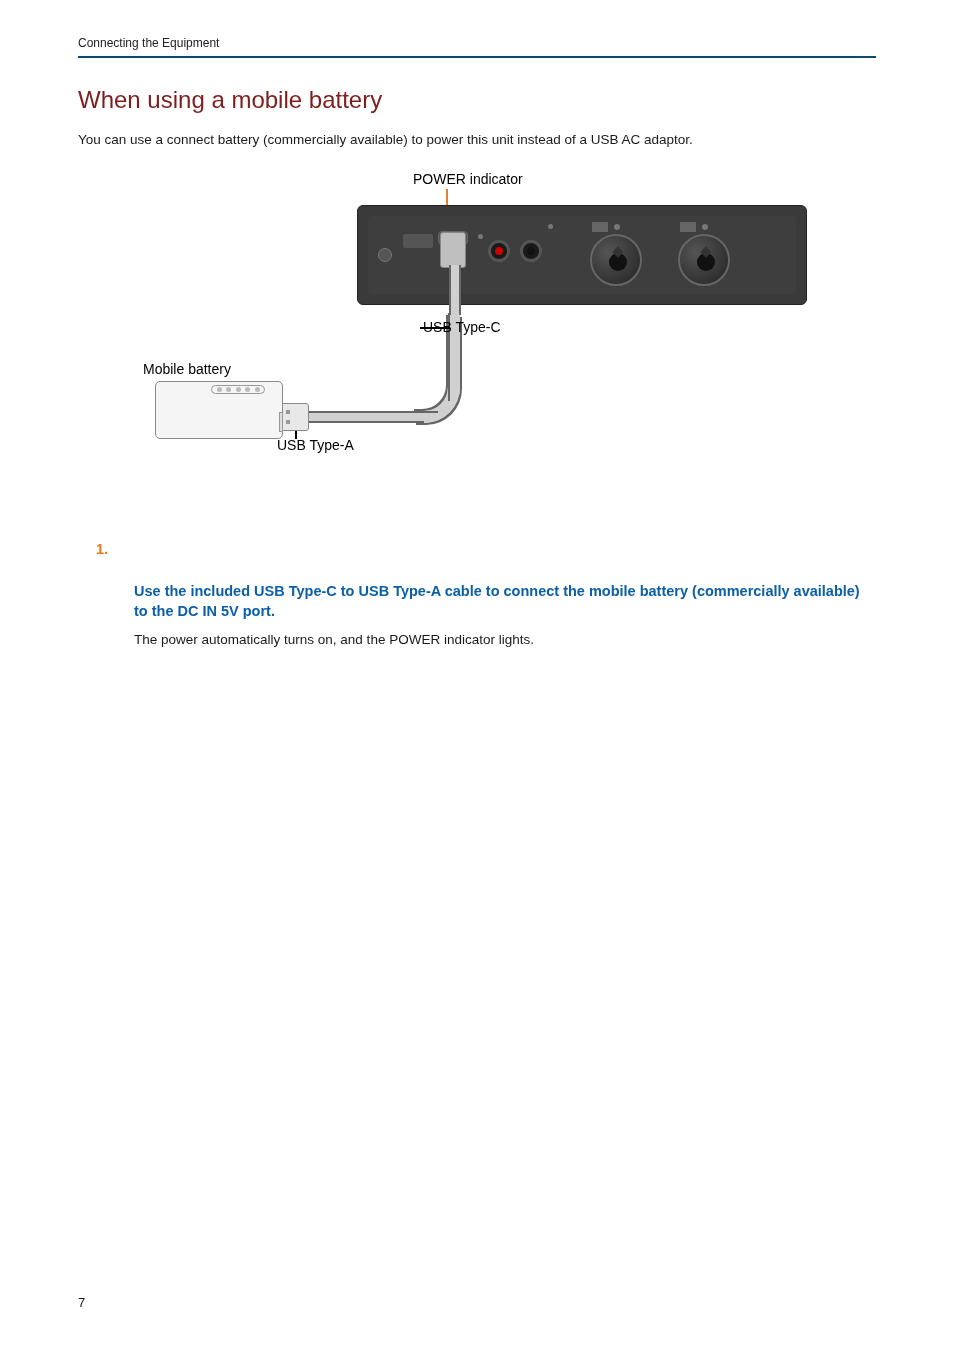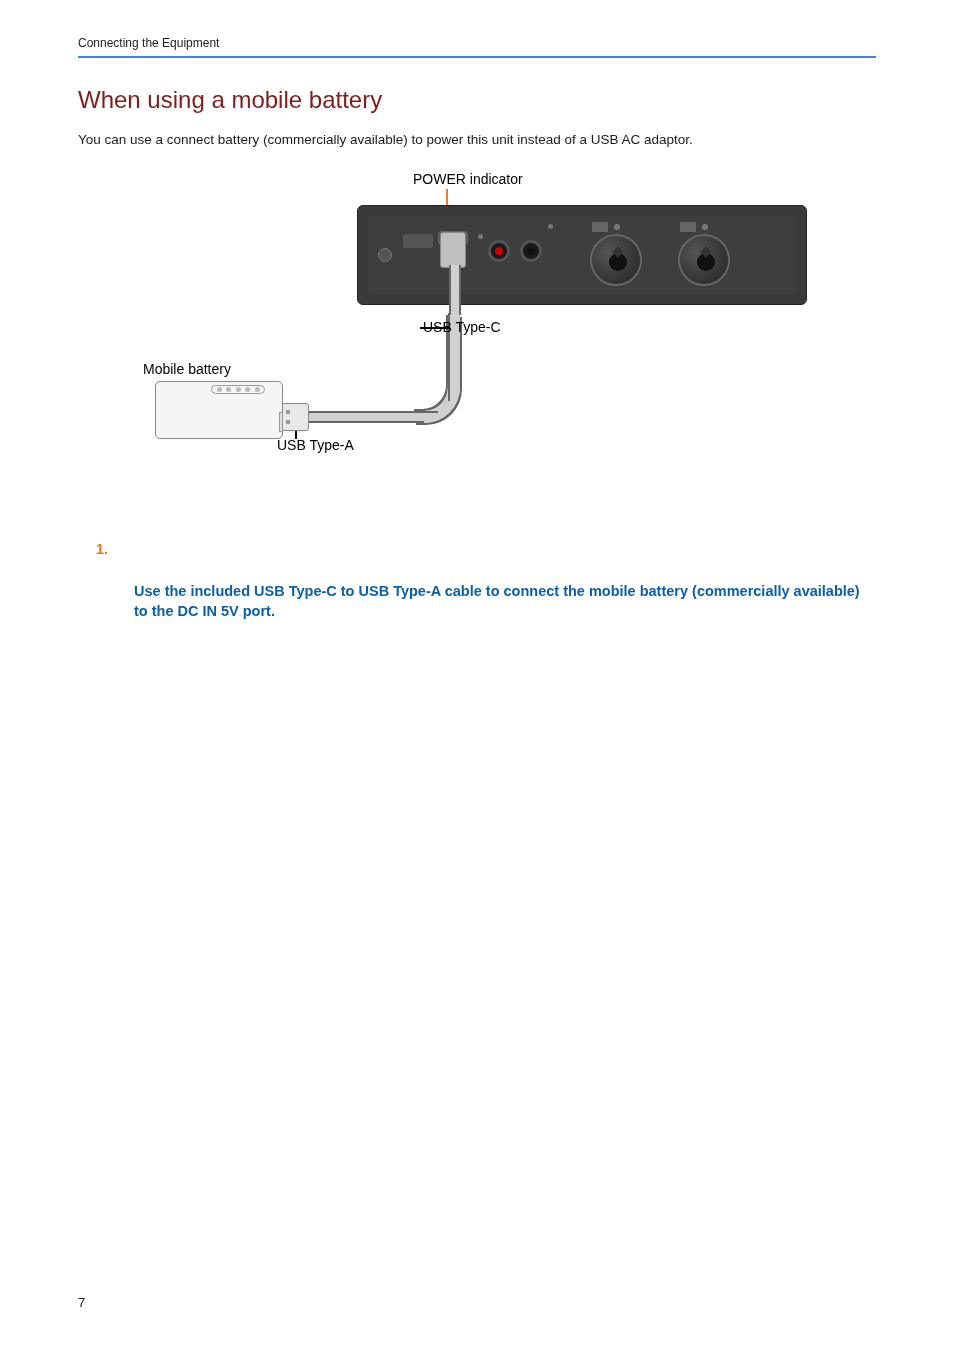--- a/index.html
+++ b/index.html
@@ -11,21 +11,21 @@
     color: #1a1a1a;
     position: relative;
   }
   .page {
     padding: 36px 78px 40px 78px;
   }
   .running-head {
     font-size: 12px;
     color: #222;
     padding-bottom: 6px;
-    border-bottom: 2px solid #3b82f6;
+    border-bottom: 2px solid #0c4a6e;
     margin-bottom: 28px;
   }
   .section-title {
     font-size: 24px;
     color: #7f1d1d;
     font-weight: 400;
     margin-bottom: 18px;
   }
   .intro {
     font-size: 13.5px;
@@ -184,17 +184,18 @@
           <span></span>
       </div>
       <div class="battery-port"></div>
     </div>
   </div>
 
   <div class="step">
     <div class="step-num">1.</div>
     <div class="step-body">
       <div class="step-title">Use the included USB Type-C to USB Type-A cable to connect the mobile battery (commercially available) to the DC IN 5V port.</div>
+      <div class="step-text">The power automatically turns on, and the POWER indicator lights.</div>
     </div>
   </div>
 </div>
 
 <div class="page-number">7</div>
 
 </body></html>

